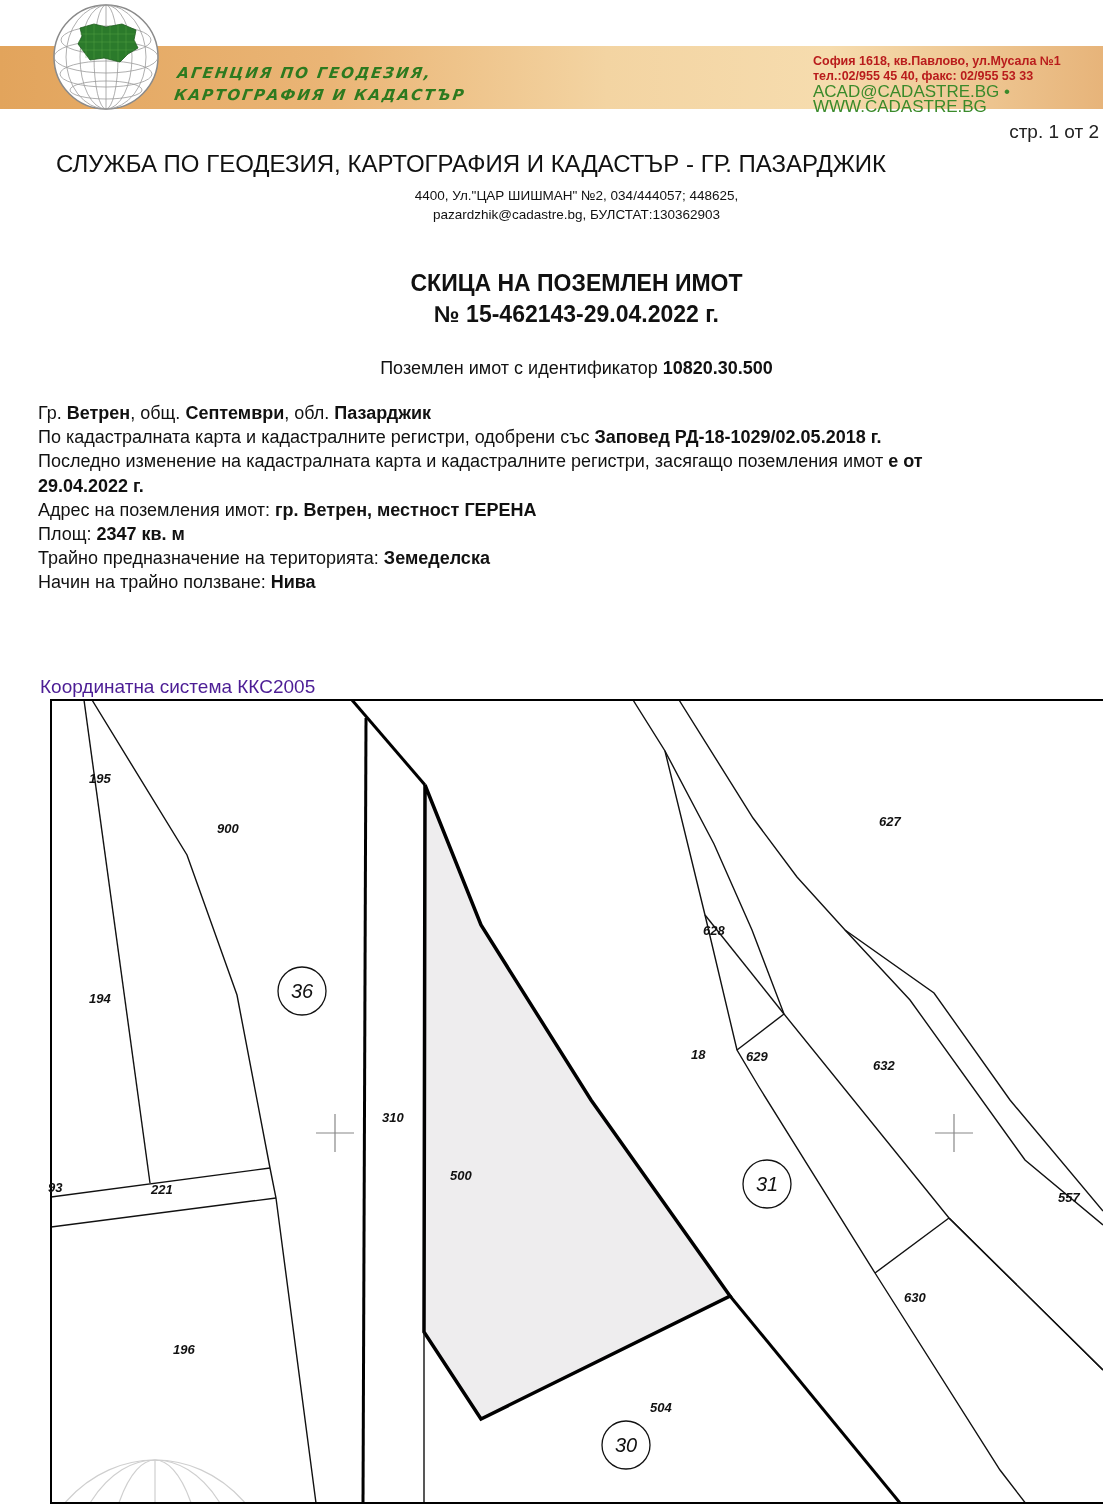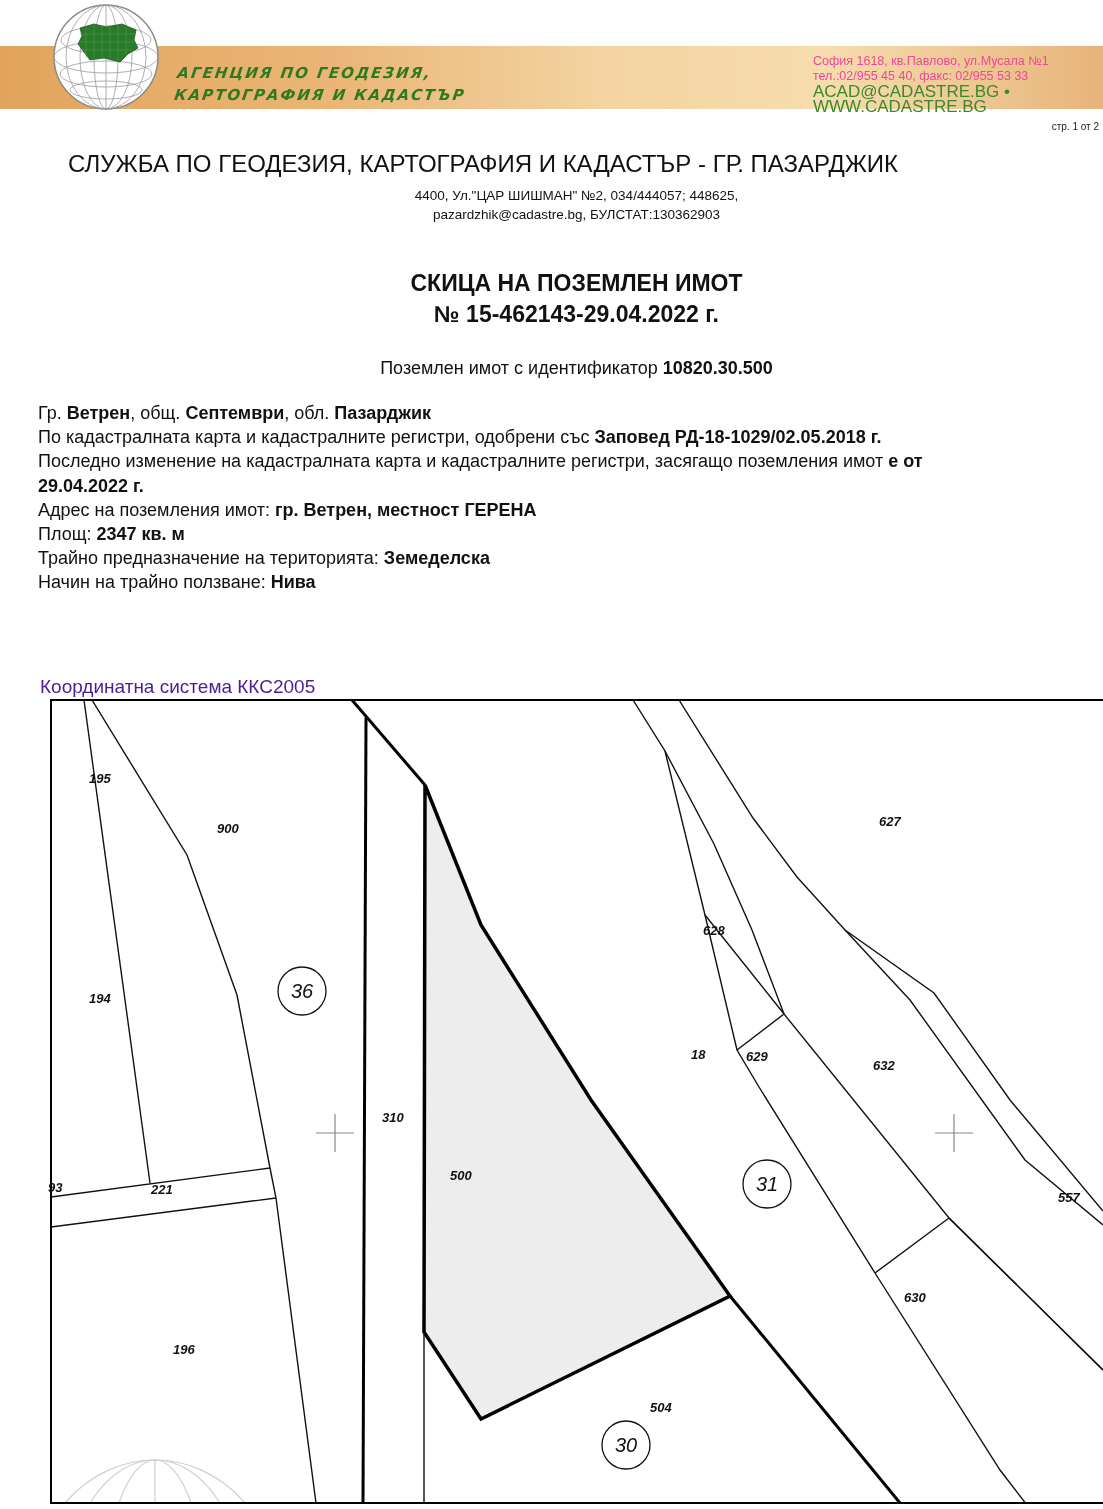--- a/index.html
+++ b/index.html
@@ -2,24 +2,24 @@
 <html><head>
 <meta charset="utf-8">
 <style>
   html, body { margin: 0; padding: 0; background: #ffffff; }
   body { width: 1103px; height: 1509px; position: relative; overflow: hidden; font-family: "Liberation Sans", sans-serif; color: #111; }
   .header-band { position: absolute; left: 0; top: 46px; width: 1103px; height: 63px;
     background: linear-gradient(90deg, #e2a45c 0%, #eab576 30%, #f3d4a2 55%, #f6dcae 75%, #e7b47a 100%); }
   .logo-globe { position: absolute; left: 50px; top: 2px; width: 112px; height: 110px; }
   .agency-name { position: absolute; left: 176px; top: 62px; color: #2d7a1f; font-family: "DejaVu Sans", sans-serif; font-weight: bold; font-style: italic; font-size: 15px; letter-spacing: 2px; line-height: 22px; text-transform: uppercase; transform: skewX(-8deg); }
   .agency-contacts { position: absolute; right: 0; top: 54px; text-align: left; font-size: 12.5px; line-height: 15px; width: 290px; }
-  .agency-contacts .gray { color: #ec4899; }
+  .agency-contacts .gray { color: #b91c1c; font-weight: bold; }
   .agency-contacts .green { color: #3a8a2a; font-size: 17px; }
-  .page-num { position: absolute; right: 4px; top: 121px; font-size: 10px; color: #222; }
-  .office-title { position: absolute; left: 0; width: 942px; top: 150px; text-align: center; font-size: 24px; color: #111; padding-left: 12px; }
+  .page-num { position: absolute; right: 4px; top: 121px; font-size: 19px; color: #222; }
+  .office-title { position: absolute; left: 0; width: 942px; top: 150px; text-align: center; font-size: 24px; color: #111; }
   .office-addr { position: absolute; left: 0; width: 1153px; top: 186px; text-align: center; font-size: 13.5px; line-height: 19px; color: #111; }
   .doc-title { position: absolute; left: 0; width: 1153px; top: 268px; text-align: center; font-size: 23px; font-weight: bold; line-height: 31px; }
   .identifier-line { position: absolute; left: 0; width: 1153px; top: 358px; text-align: center; font-size: 18px; }
   .details { position: absolute; left: 38px; top: 401px; font-size: 18px; line-height: 24.2px; white-space: nowrap; }
   .details b { font-weight: bold; }
   .coord-label { position: absolute; left: 40px; top: 676px; font-size: 19px; color: #4c1d95; }
   .map { position: absolute; left: 0; top: 0; }
   .parcel-label { font-family: "Liberation Sans", sans-serif; font-weight: bold; font-style: italic; font-size: 13px; fill: #111; }
   .block-label { font-family: "Liberation Sans", sans-serif; font-style: italic; font-size: 20px; fill: #111; }
 </style>

